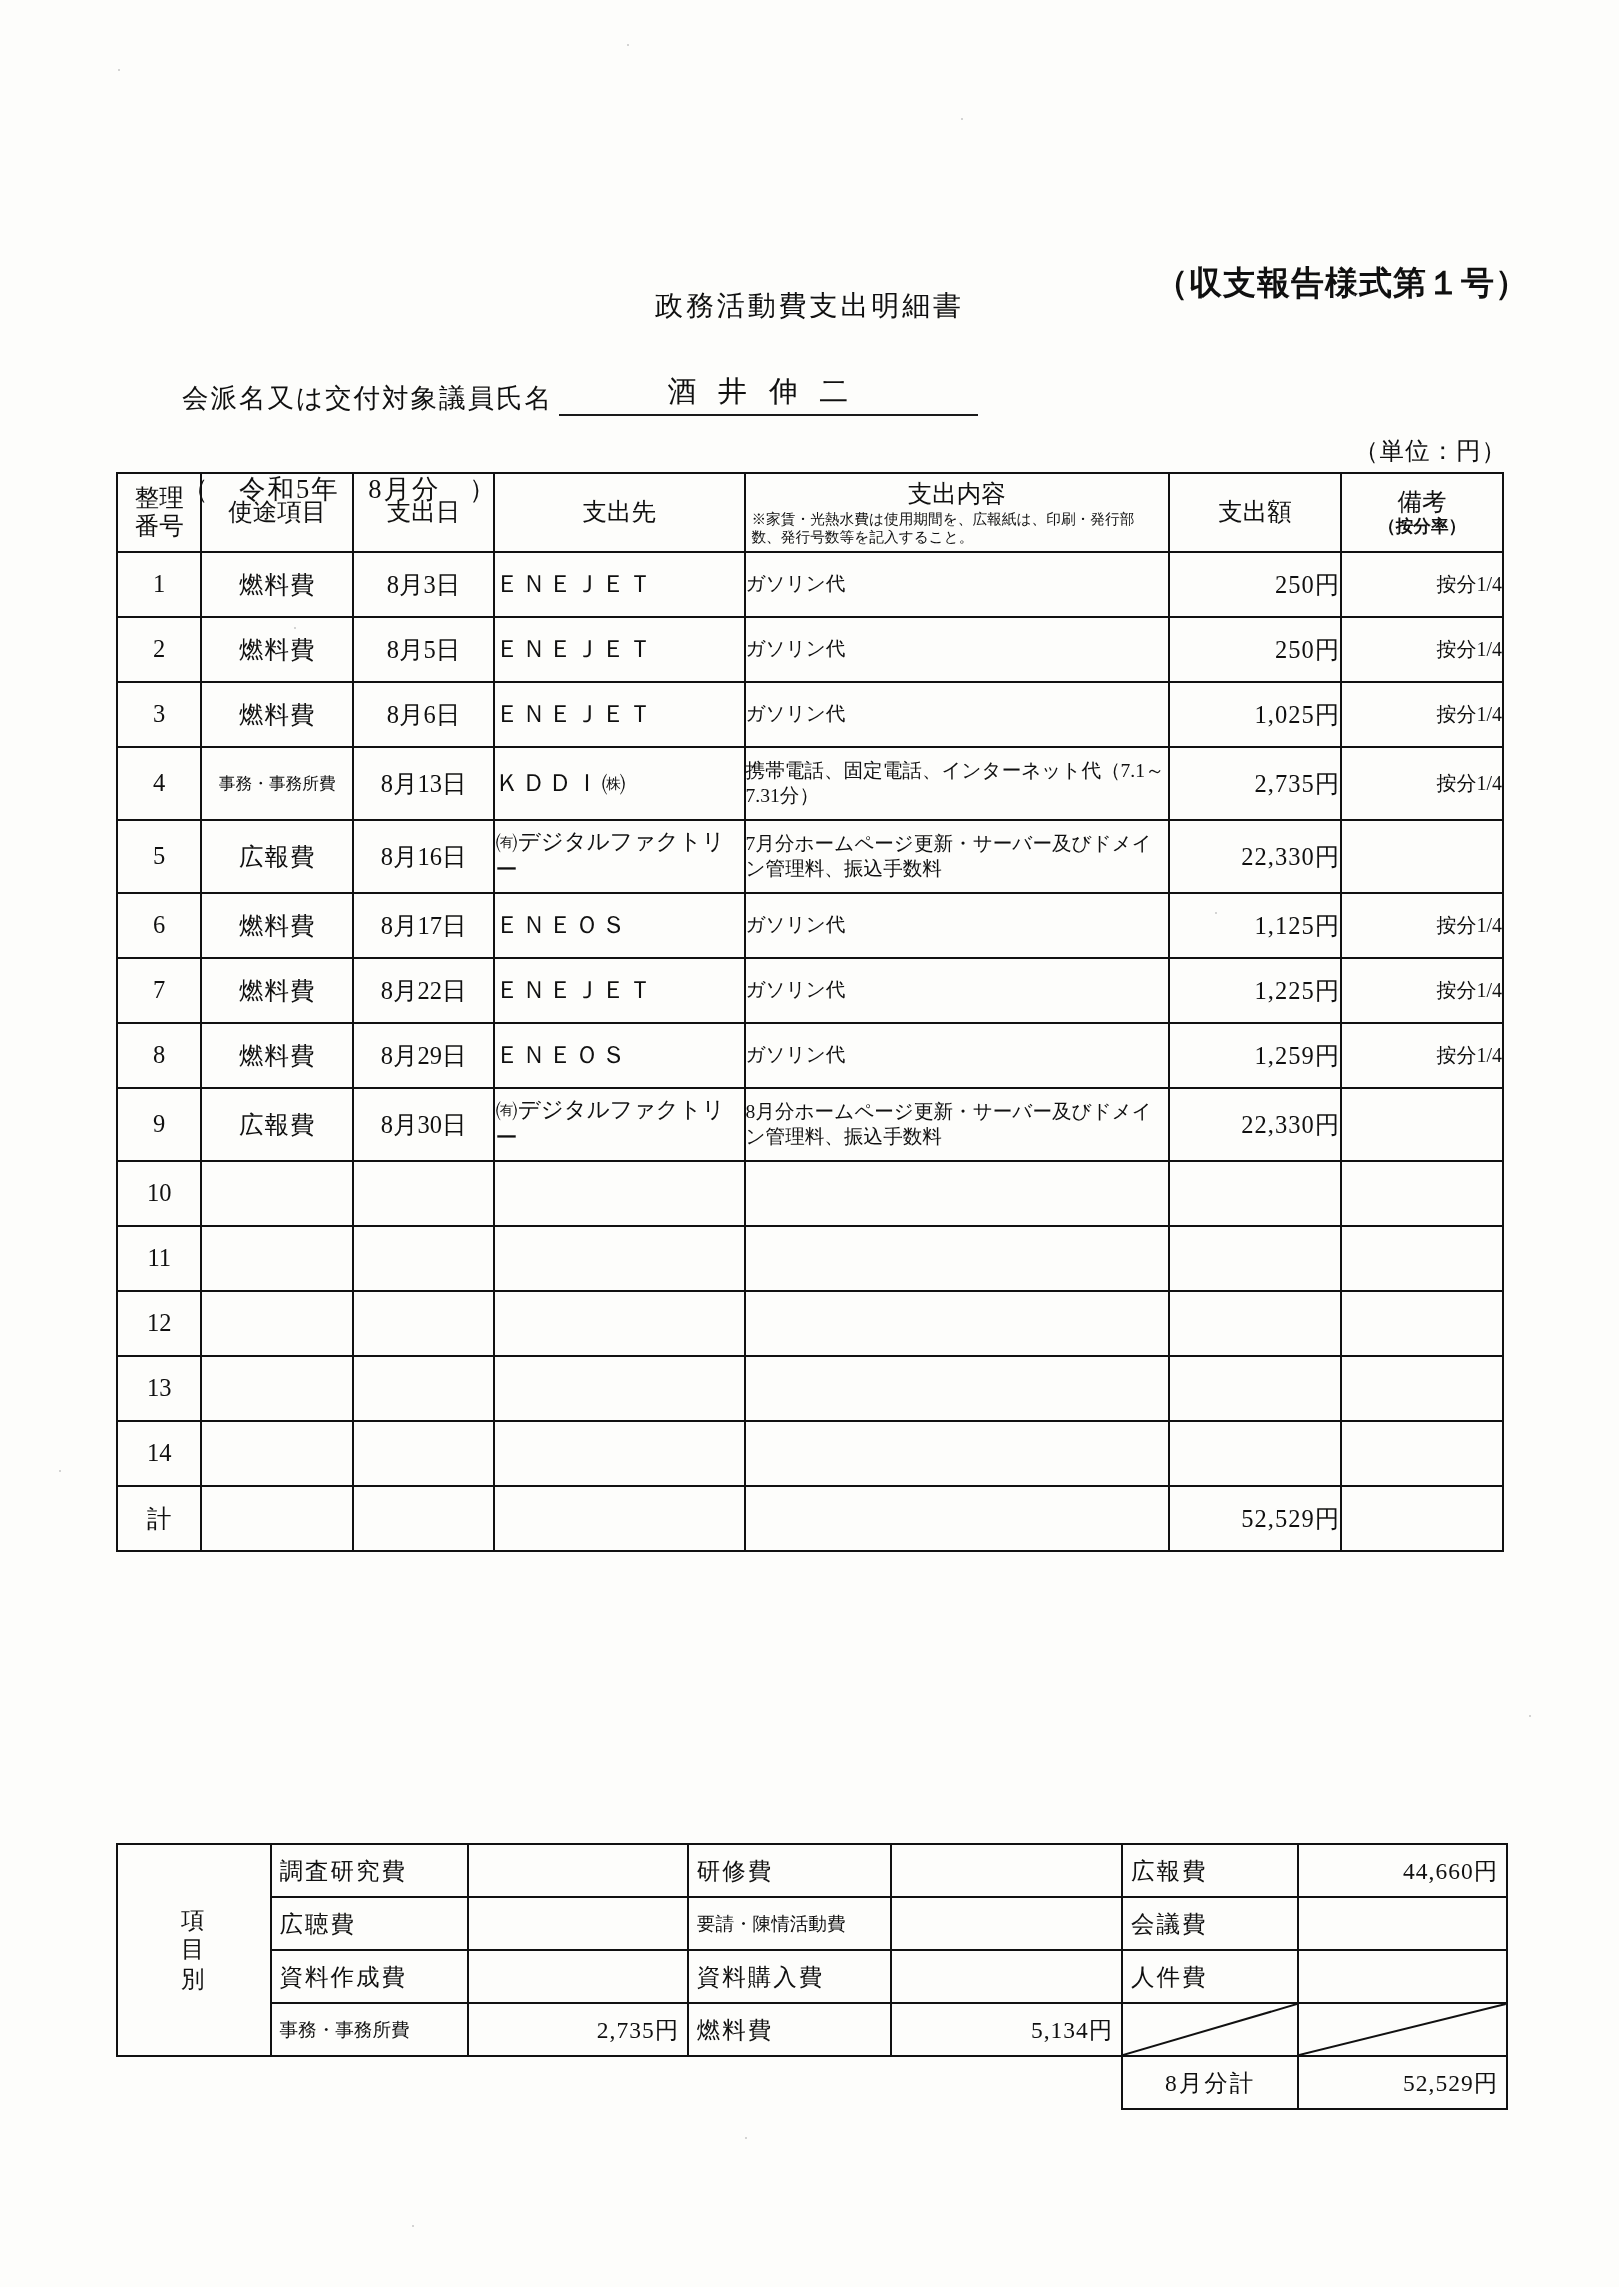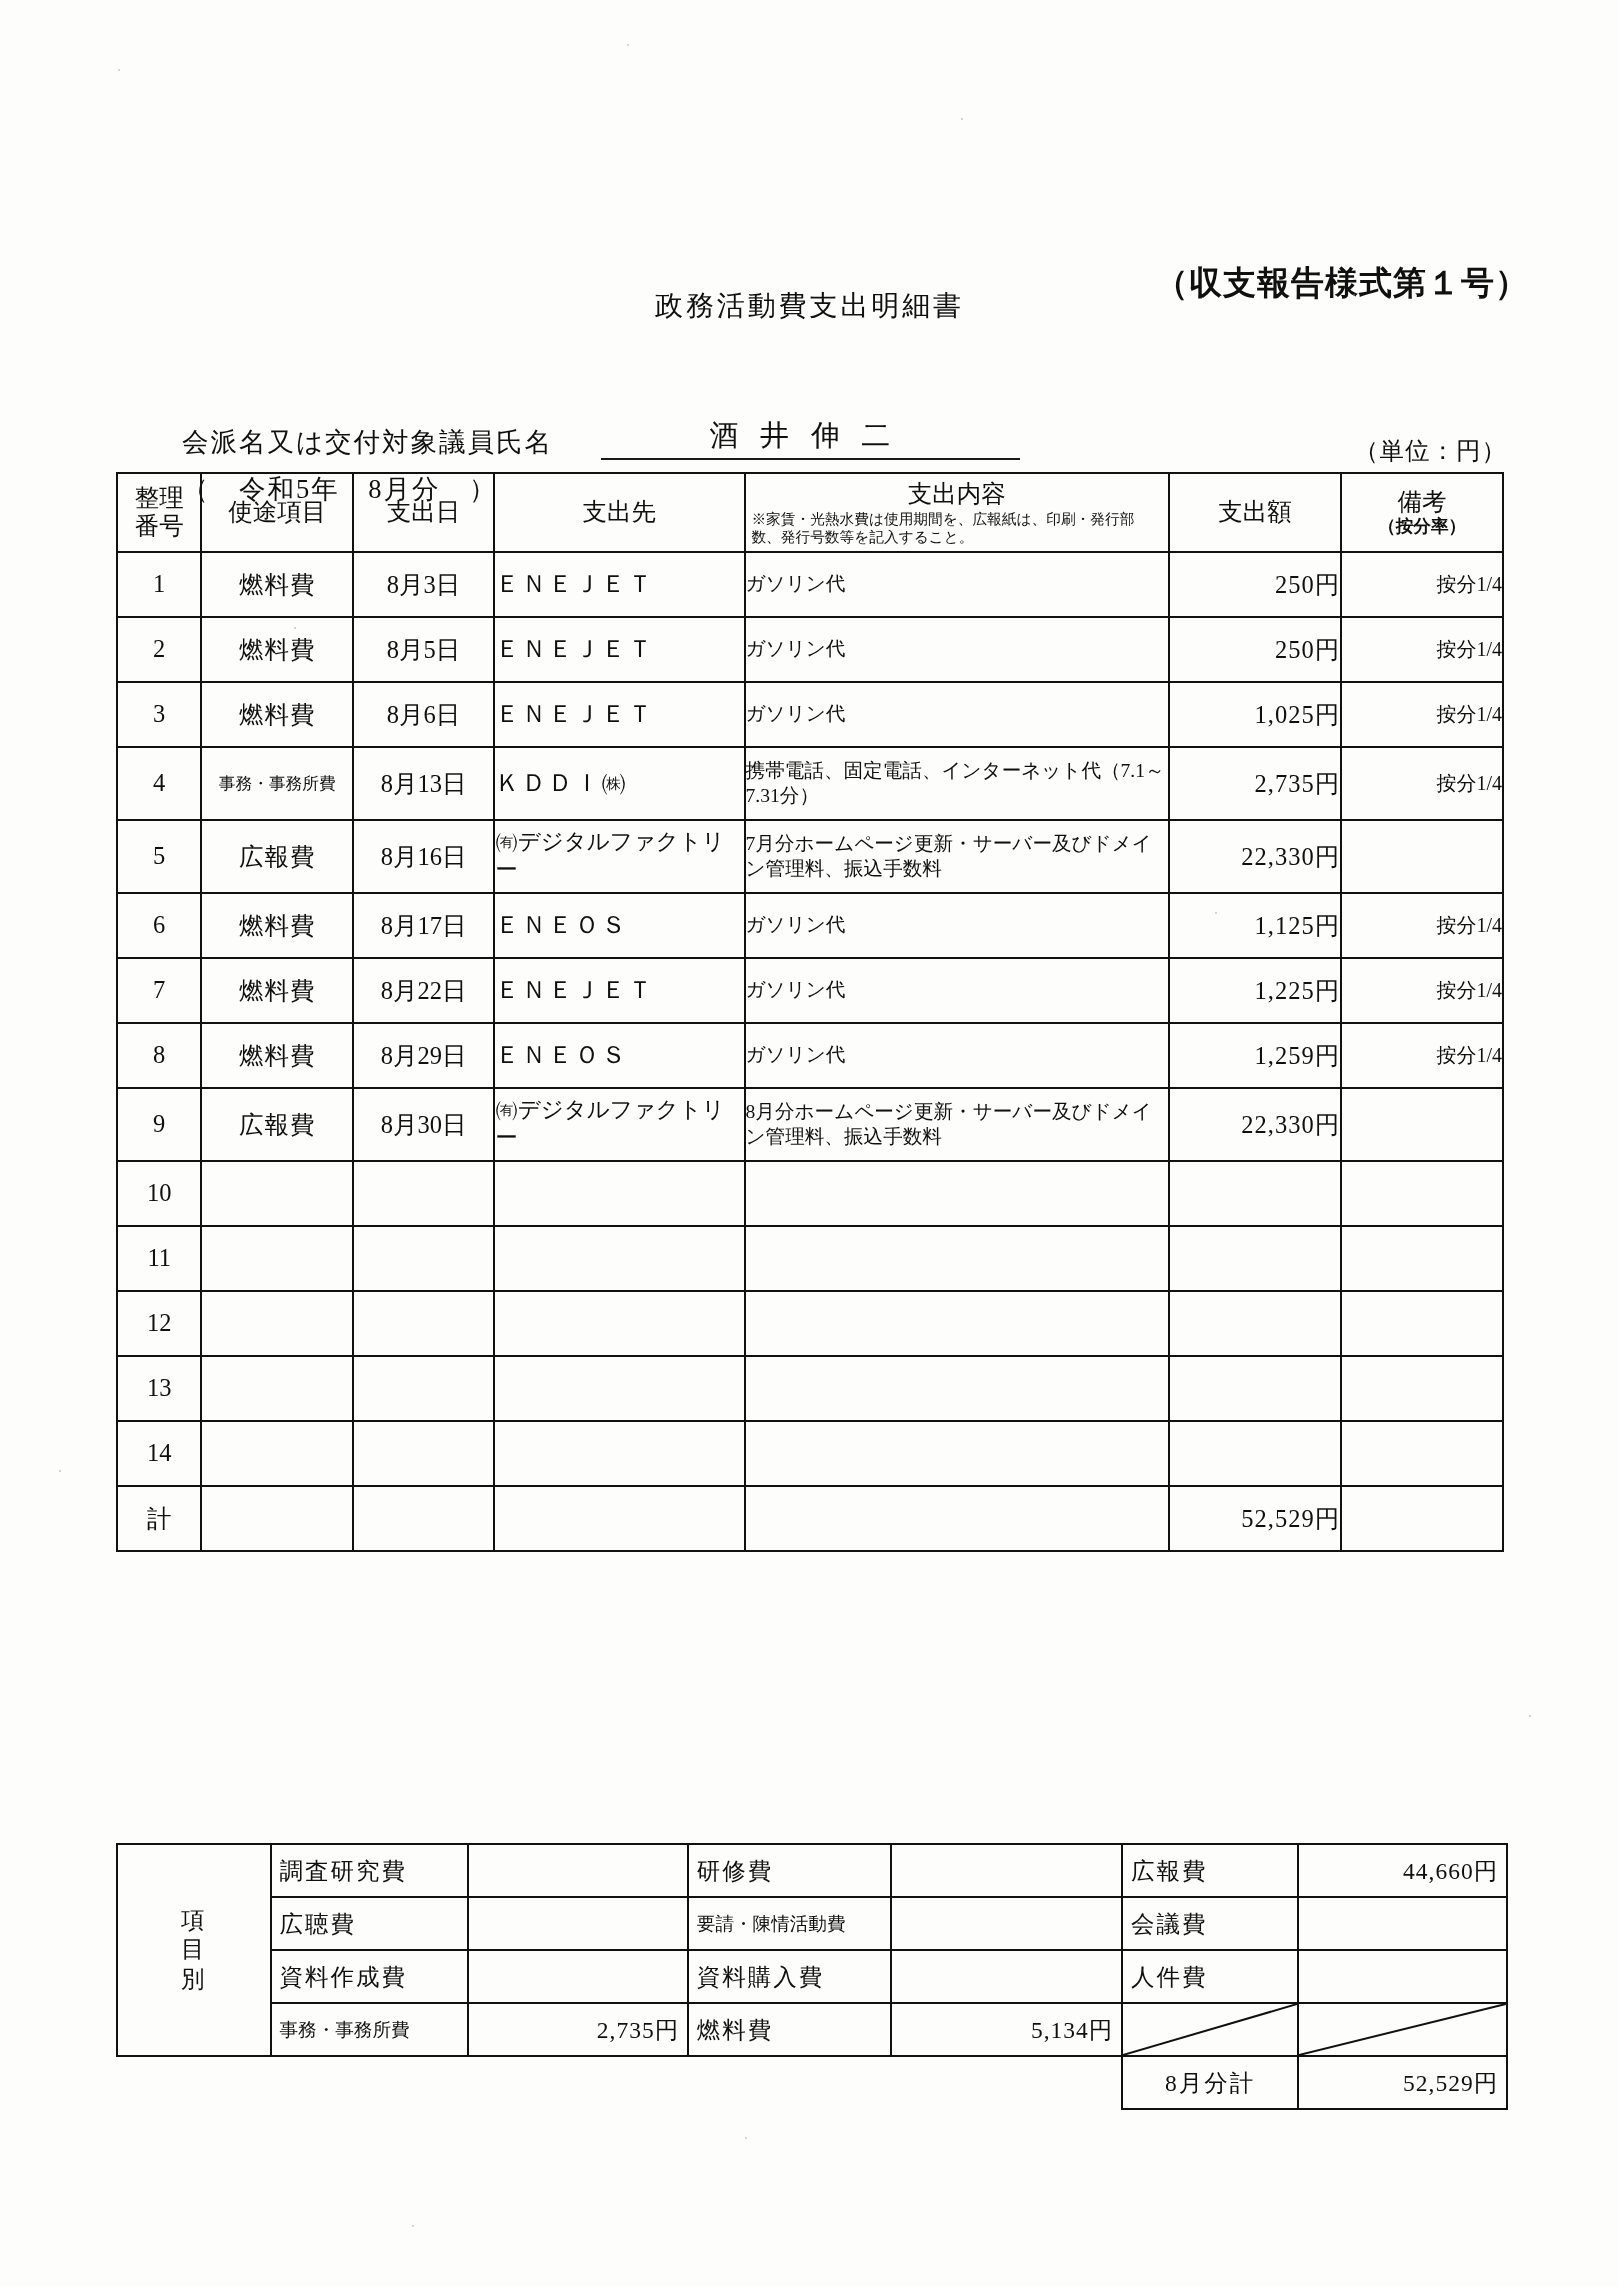--- a/index.html
+++ b/index.html
@@ -49,33 +49,31 @@
     letter-spacing: 2.9px;
   }
   .name-row {
     position: absolute;
     left: 182px;
     top: 372px;
     font-size: 26.5px;
     letter-spacing: 2px;
     display: flex;
     align-items: flex-end;
-    gap: 42px;
   }
   .name-label { white-space: nowrap; }
   .name-value {
     display: inline-block;
     min-width: 392px;
     border-bottom: 2px solid #1a1a1a;
     text-align: center;
     font-size: 29px;
     letter-spacing: 21.6px;
     padding: 0 13.7px 2px 13.7px;
     margin-left: 5.9px;
-    margin-top: 44px;
   }
   .period-row {
     position: absolute;
     left: 182px;
     top: 431px;
     font-size: 26.5px;
     letter-spacing: 2px;
     margin-top: 40px;
   }
   .unit-row {

